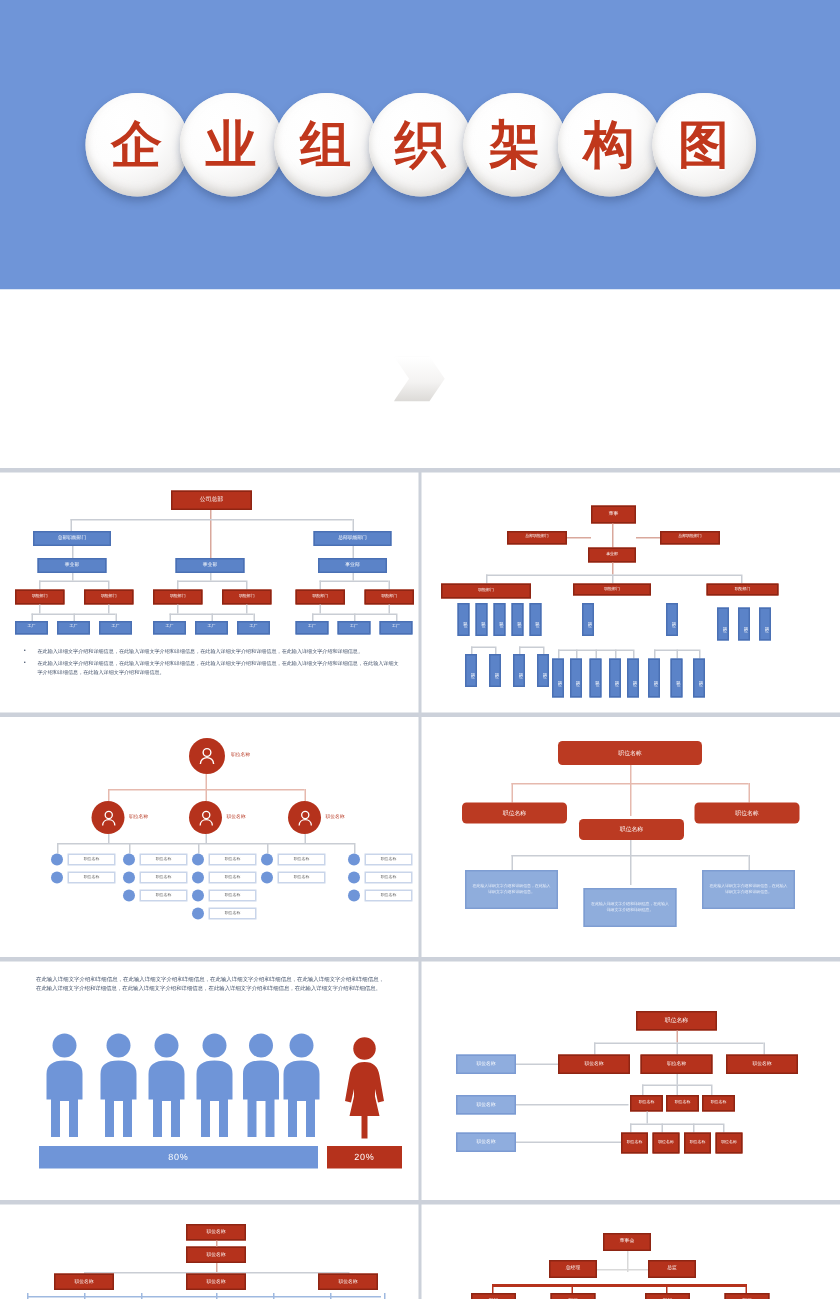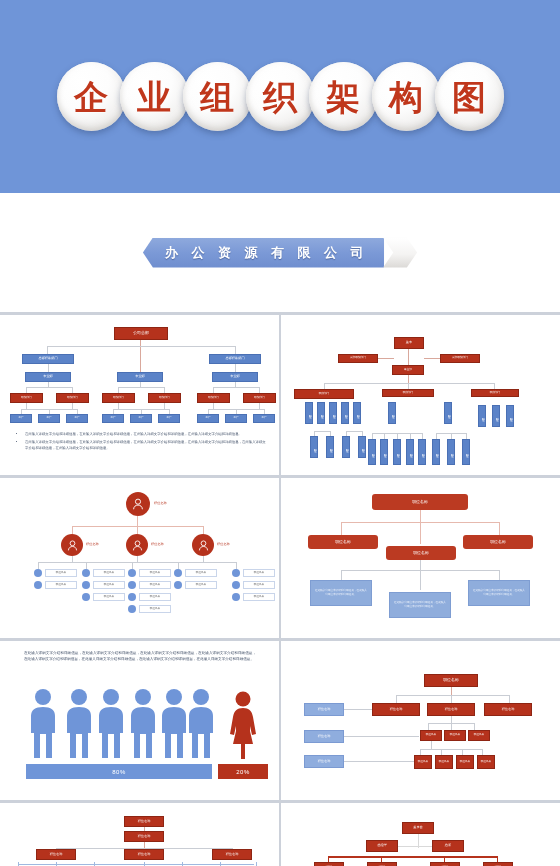--- a/index.html
+++ b/index.html
@@ -115,23 +115,20 @@
           <span>构</span>
         </div>
       <div class="bubble">
           <span>图</span>
         </div>
     </div>
   </div>
 
   <div class="ribbon-wrap">
     <div class="ribbon">
-      <div class="rb-body">
-        <span>办 公 资 源 有 限 公 司</span>
-      </div>
       <div class="rb-tip"></div>
     </div>
   </div>
 
   <div class="grid">
 
     <div class="hline" style="top:0px;"></div>
     <div class="hline" style="top:163px;"></div>
     <div class="hline" style="top:326px;"></div>
     <div class="hline" style="top:488px;"></div>

